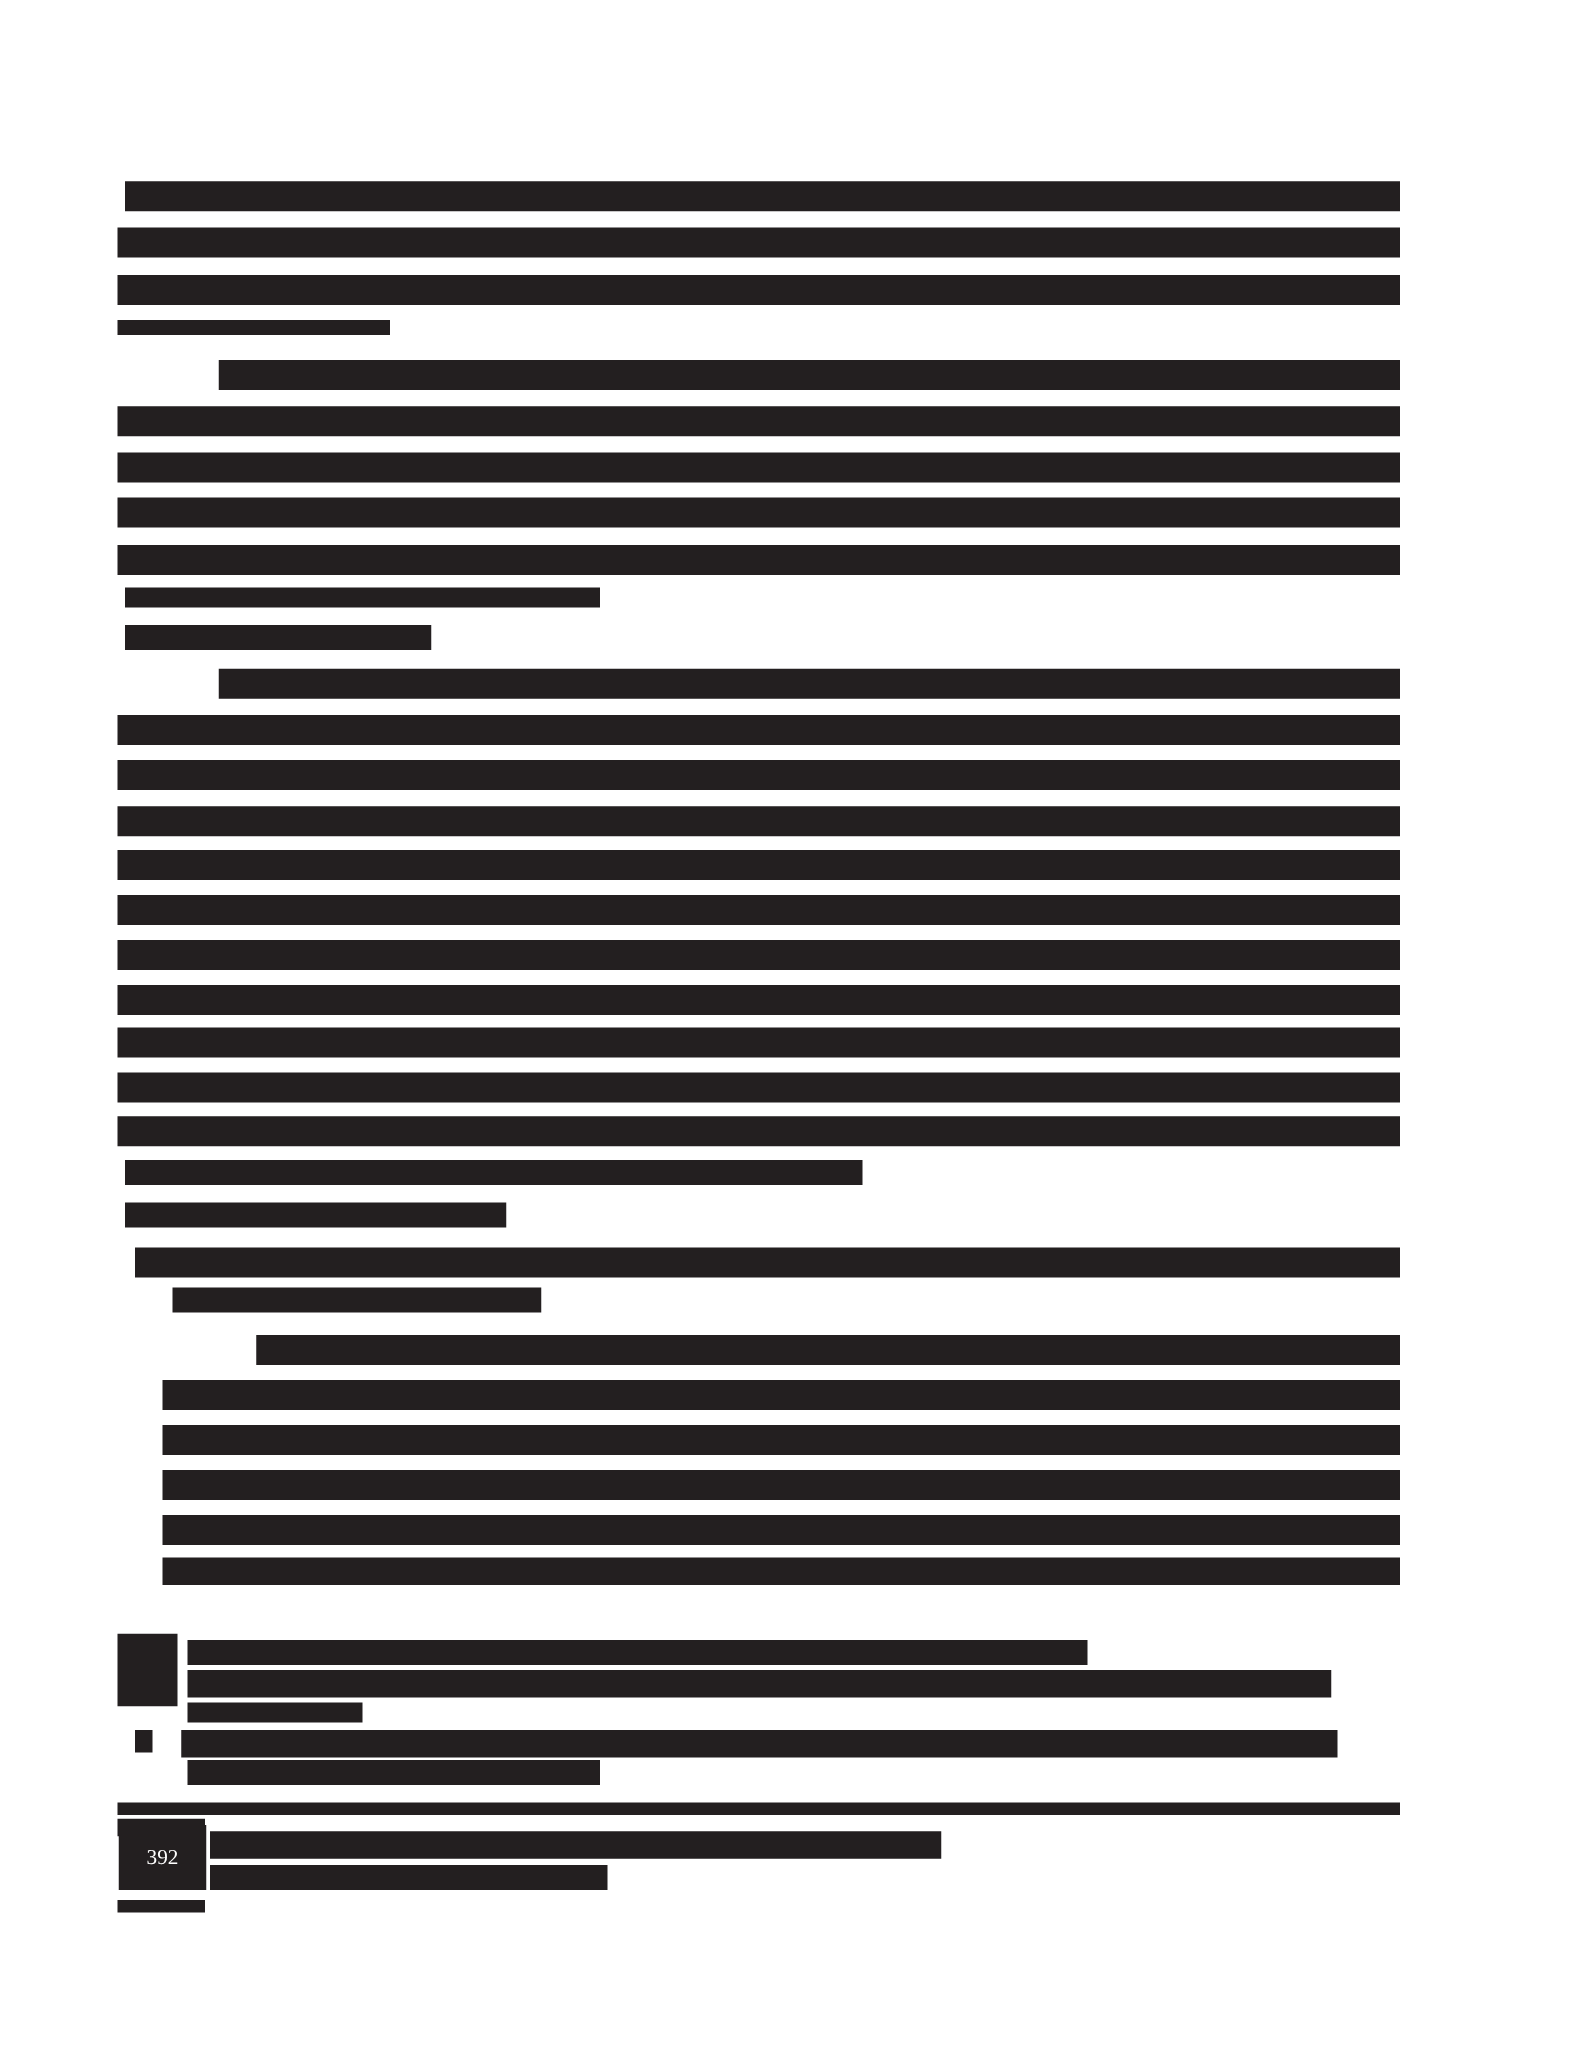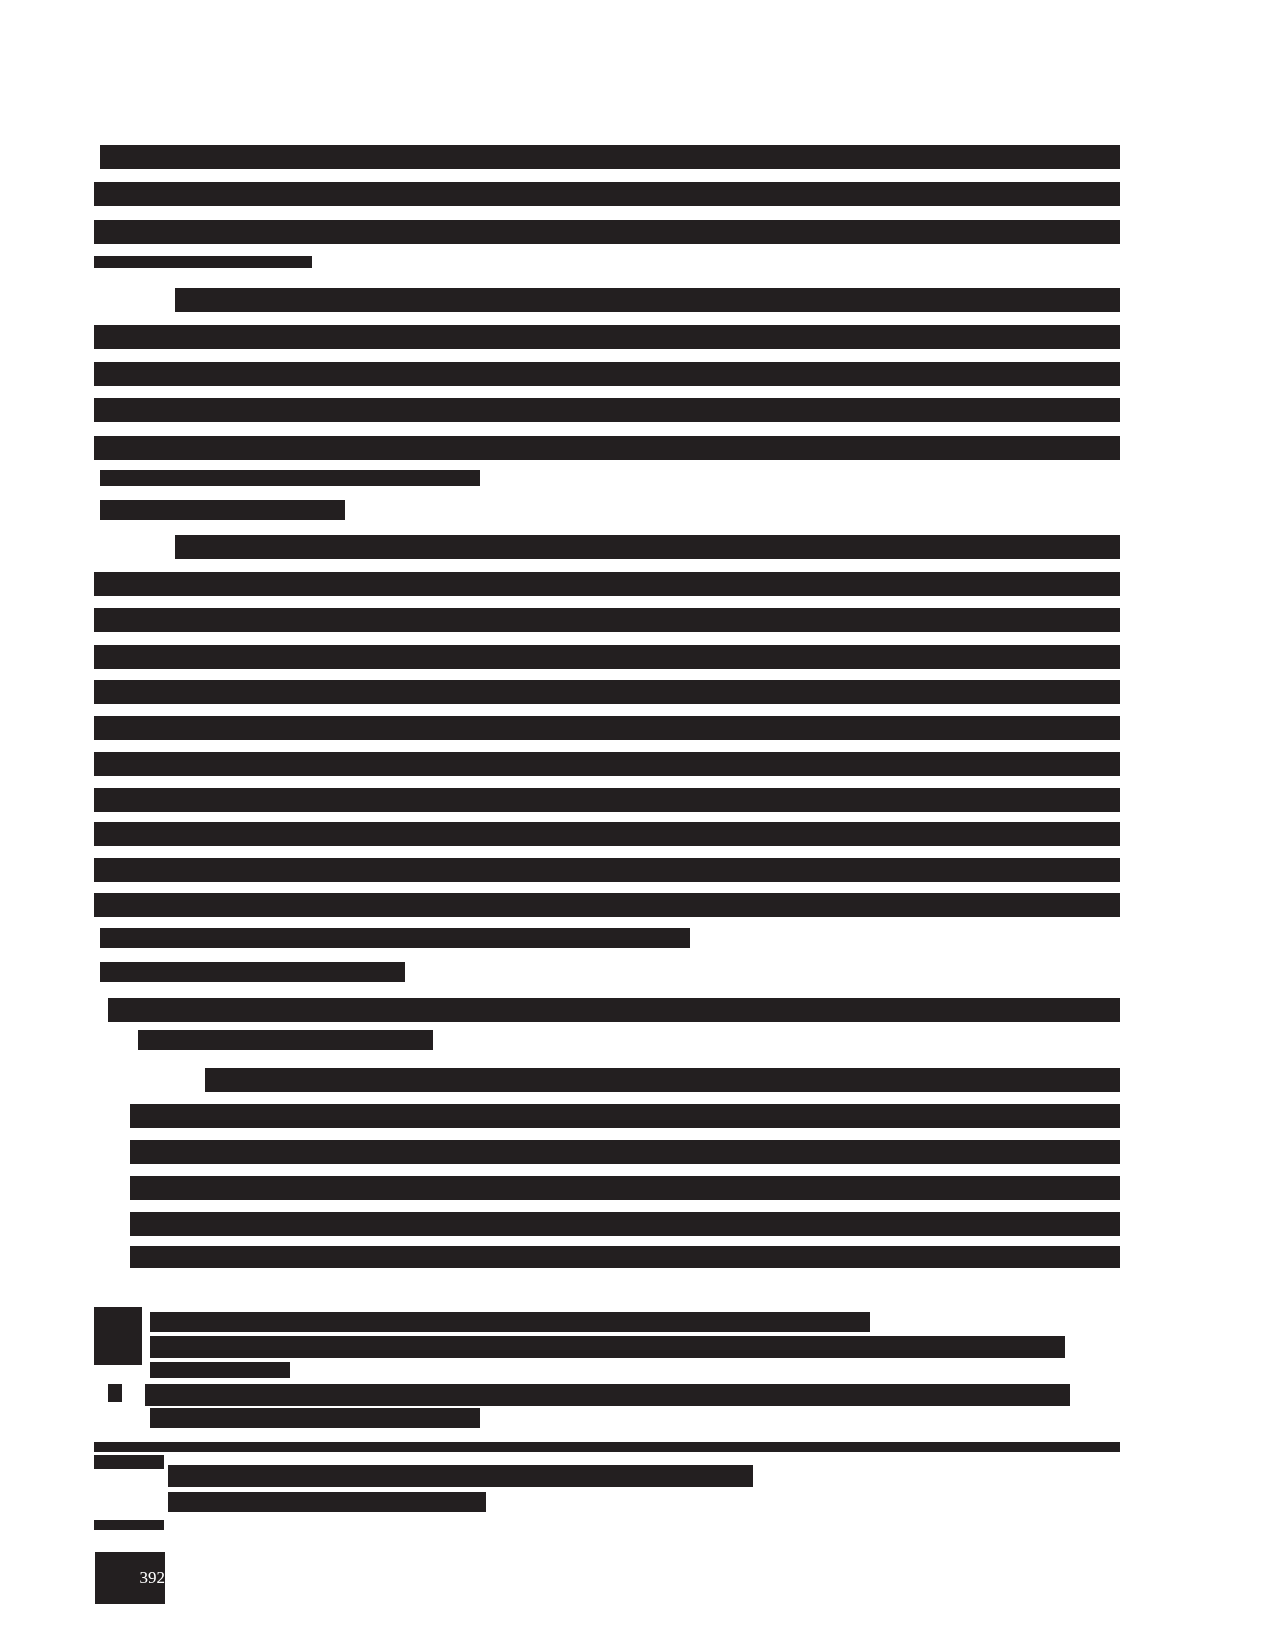--- a/index.html
+++ b/index.html
@@ -1,19 +1,19 @@
 <!DOCTYPE html>
 <html><head>
 <meta charset="utf-8">
 <style>
   html, body { margin: 0; padding: 0; background: #ffffff; }
   body { width: 1275px; height: 1650px; position: relative; overflow: hidden; font-family: "Liberation Serif", serif; }
   .page { position: absolute; left: 0; top: 0; width: 1275px; height: 1650px; background: #fff; }
   .bar { position: absolute; background: #231f20; }
-  .pagenum-box { position: absolute; left: 95px; top: 1552px; width: 70px; height: 52px; background: #231f20; color: #fff; font-size: 17px; display: flex; align-items: center; justify-content: flex-end; }
+  .pagenum-box { position: absolute; left: 95px; top: 1460px; width: 70px; height: 52px; background: #231f20; color: #fff; font-size: 17px; display: flex; align-items: center; justify-content: center; }
 </style>
 </head>
 <body>
 
 <div class="page">
   <div id="body-text">
       <div class="bar" style="left: 100px; top: 145px; width: 1020px; height: 24px;"></div>
       <div class="bar" style="left: 94px; top: 182px; width: 1026px; height: 24px;"></div>
       <div class="bar" style="left: 94px; top: 220px; width: 1026px; height: 24px;"></div>
       <div class="bar" style="left: 94px; top: 256px; width: 218px; height: 12px;"></div>

